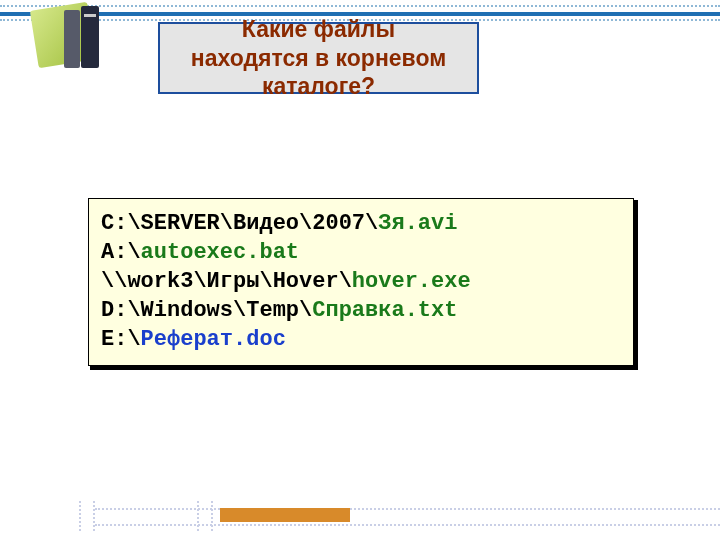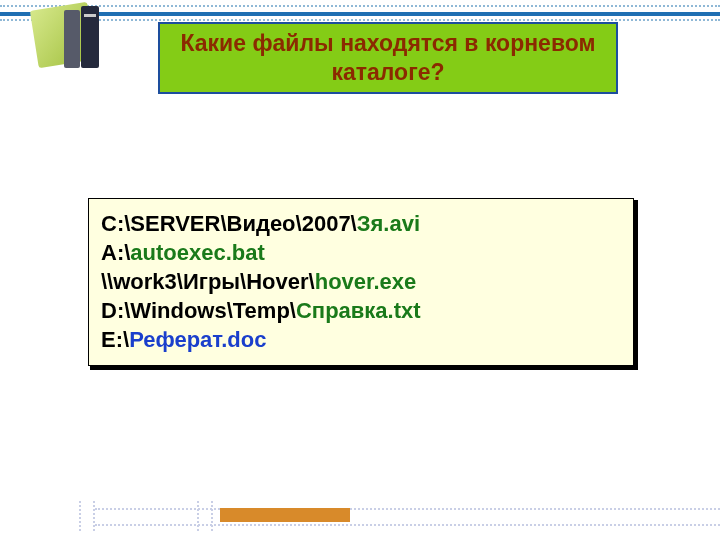--- a/index.html
+++ b/index.html
@@ -4,22 +4,22 @@
 <style>
   html,body{margin:0;padding:0;width:720px;height:540px;background:#fff;font-family:Arial,Helvetica,sans-serif;overflow:hidden}
   .slide{position:relative;width:720px;height:540px}
   .topband{position:absolute;left:0;right:0;top:5px;height:12px;border-top:2px dotted #8fb8d6;border-bottom:2px dotted #8fb8d6;background:#fff}
   .topband .bar{position:absolute;left:0;right:0;top:5px;height:4px;background:#1f6fb3}
   .logo{position:absolute;left:34px;top:0;width:92px;height:80px}
   .logo .green{position:absolute;left:0;top:6px;width:58px;height:58px;background:linear-gradient(135deg,#d6e88b,#9fbe3a);border-radius:3px;transform:rotate(-9deg)}
   .logo .book1{position:absolute;left:30px;top:10px;width:16px;height:58px;background:#565a69;border-radius:2px}
   .logo .book2{position:absolute;left:47px;top:6px;width:18px;height:62px;background:#252a3d;border-radius:2px}
   .logo .book2::after{content:"";position:absolute;top:8px;left:3px;right:3px;height:3px;background:#ccc}
-  .title-box{position:absolute;left:158px;top:22px;width:460px;height:72px;background:#84cc16;border:2px solid #1d4e9d;display:flex;align-items:center;justify-content:center;text-align:center;color:#8b2a00;font-weight:bold;font-size:23px;line-height:1.25;padding:0 20px;box-sizing:border-box}
-  .code-box{position:absolute;left:88px;top:198px;width:546px;height:168px;background:#ffffe0;border:1.5px solid #000;box-shadow:3px 3px 0 #000,3px 3px 0 1px #000;padding:10px 12px;box-sizing:border-box;font-family:Liberation Sans, sans-serif;font-size:22px;line-height:1.32;font-weight:bold;color:#000;white-space:pre}
+  .title-box{position:absolute;left:158px;top:22px;width:321px;height:72px;background:#e5e5e5;border:2px solid #1d4e9d;display:flex;align-items:center;justify-content:center;text-align:center;color:#8b2a00;font-weight:bold;font-size:23px;line-height:1.25;padding:0 20px;box-sizing:border-box}
+  .code-box{position:absolute;left:88px;top:198px;width:546px;height:168px;background:#ffffe0;border:1.5px solid #000;box-shadow:3px 3px 0 #000,3px 3px 0 1px #000;padding:10px 12px;box-sizing:border-box;font-family:Liberation Mono, monospace;font-size:22px;line-height:1.32;font-weight:bold;color:#000;white-space:pre}
   .code-box .g{color:#1a7a1a}
   .code-box .b{color:#1a3fcc}
   .footerband{position:absolute;left:0;right:0;bottom:18px;height:14px}
   .dotline{position:absolute;left:95px;right:0;height:14px;border-top:2px dotted #c9cfe6;border-bottom:2px dotted #c9cfe6}
   .footerbar{position:absolute;left:220px;width:130px;top:0;bottom:0;background:#d88a2a}
   .tickL{position:absolute;left:79px;bottom:9px;width:12px;height:30px;border-left:2px dotted #c9cfe6;border-right:2px dotted #c9cfe6}
   .tickR{position:absolute;left:197px;bottom:9px;width:12px;height:30px;border-left:2px dotted #c9cfe6;border-right:2px dotted #c9cfe6}
 </style>
 </head>
 <body>

